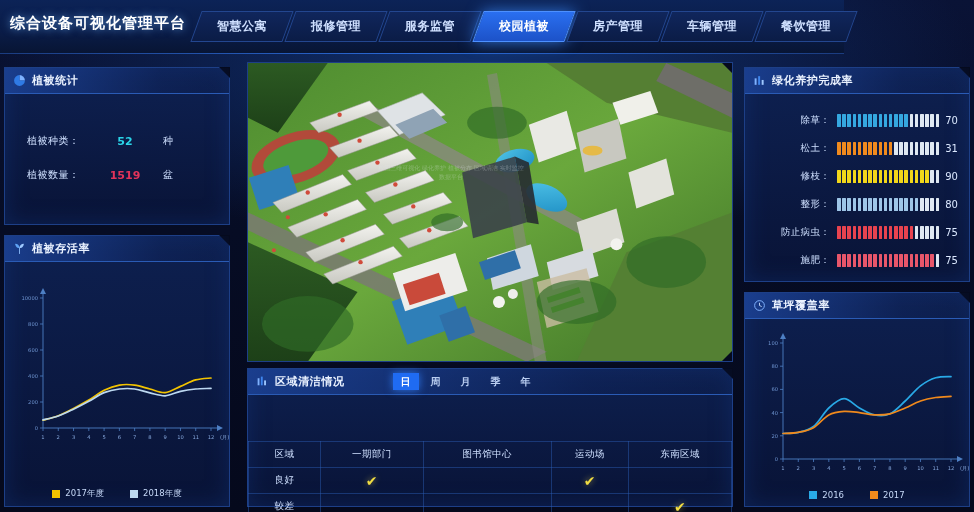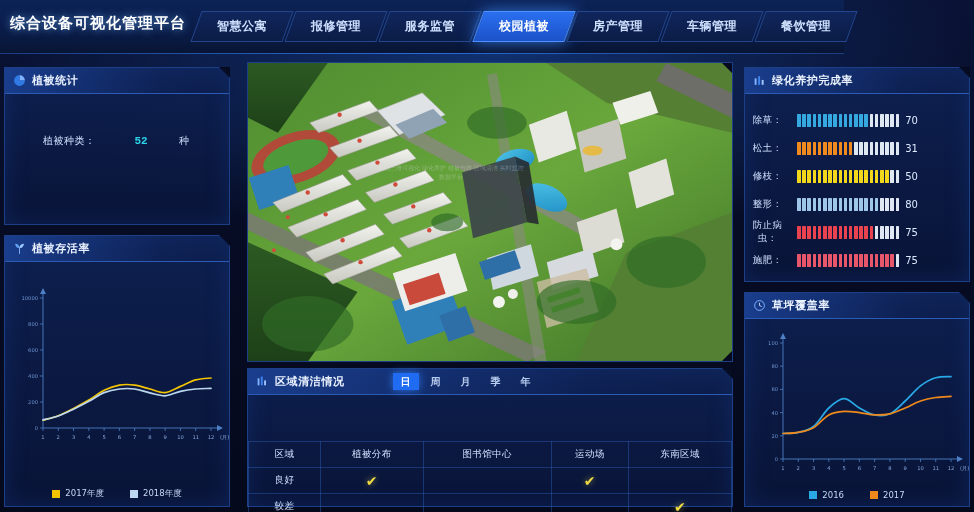--- a/index.html
+++ b/index.html
@@ -71,38 +71,38 @@
     display: flex; align-items: center;
     padding-left: 8px;
     background: linear-gradient(90deg, rgba(28,66,150,.85) 0%, rgba(16,38,95,.4) 70%, rgba(12,28,70,.1) 100%);
     border-bottom: 1px solid #2a5bb5;
   }
   .panel-head .ico { width: 13px; height: 13px; margin-right: 6px; flex: 0 0 auto; }
   .panel-title { font-size: 11px; font-weight: bold; color: #eaf2ff; letter-spacing: .6px; }
 
   
   #p-stats { left: 4px; top: 67px; width: 226px; height: 158px; }
-  .stat-rows { padding: 30px 0 0 16px; font-family: Liberation Mono, monospace; }
+  .stat-rows { padding: 30px 0 0 0; }
   .stat-row {
     display: flex; align-items: center;
     height: 34px; font-size: 10px; color: #cfe0ff;
   }
   .stat-label { width: 82px; padding-left: 22px; letter-spacing: .5px; }
   .stat-value { width: 76px; text-align: center; font-weight: bold; font-size: 11px; }
   .stat-unit { color: #cfe0ff; }
 
   
   #p-survival { left: 4px; top: 235px; width: 226px; height: 272px; }
 
   
   #p-maint { left: 744px; top: 67px; width: 226px; height: 215px; }
   .bar-rows { padding: 12px 0 0 0; }
   .bar-row { display: flex; align-items: center; height: 28px; }
   .bar-label {
-    width: 52px; text-align: center; padding-right: 7px;
+    width: 92px; text-align: right; padding-right: 7px;
     font-size: 9.5px; color: #cfe0ff; letter-spacing: .3px;
   }
   .bar-track { display: flex; gap: 1.6px; flex: 0 0 auto; }
   .seg { width: 3.6px; height: 13px; border-radius: .5px; }
   .bar-num { font-size: 10px; color: #dce9ff; margin-left: 6px; }
 
   
   #p-lawn { left: 744px; top: 292px; width: 226px; height: 215px; }
 
   
@@ -209,20 +209,25 @@
         <path d="M12 2 A10 10 0 0 1 22 12 L12 12 Z" fill="#7fb2ff"></path>
         <path d="M12 12 L22 12 A10 10 0 1 1 12 2 Z" fill="#2f7ae5"></path>
       </svg>
       <span class="panel-title">植被统计</span>
     </div>
     <div class="stat-rows" id="stat-rows">
         <div class="stat-row">
           <span class="stat-label">植被种类：</span>
           <span class="stat-value" style="color:#2ad4e8">52</span>
           <span class="stat-unit">种</span>
+        </div>
+        <div class="stat-row">
+          <span class="stat-label">植被数量：</span>
+          <span class="stat-value" style="color:#e0335a">1519</span>
+          <span class="stat-unit">盆</span>
         </div>
       </div>
   </div>
 
   <div class="panel" id="p-survival">
     <div class="corner-cut"></div>
     <div class="panel-head">
       <svg class="ico" viewBox="0 0 24 24">
         <path d="M12 22 L12 10" stroke="#8fc0ff" stroke-width="1.6" fill="none"></path>
         <path d="M12 11 C6 11 4 6 4 3 C9 3 12 6 12 11 Z" fill="#5fa3f5"></path>
@@ -419,21 +424,21 @@
           <div class="period-tab">周</div>
           <div class="period-tab">月</div>
           <div class="period-tab">季</div>
           <div class="period-tab">年</div>
         </div>
     </div>
     <table class="clean">
       <thead>
           <tr id="clean-head">
             <th>区域</th>
-            <th>植被分布</th>
+            <th>一期部门</th>
             <th>图书馆中心</th>
             <th>运动场</th>
             <th>东南区域</th>
           </tr>
         </thead>
       <tbody id="clean-body">
           <tr>
             <td>良好</td>
             <td><span class="check">✔</span></td>
             <td></td>
@@ -538,21 +543,21 @@
             <span class="seg" style="background: rgb(242, 215, 26);"></span>
             <span class="seg" style="background: rgb(242, 215, 26);"></span>
             <span class="seg" style="background: rgb(242, 215, 26);"></span>
             <span class="seg" style="background: rgb(242, 215, 26);"></span>
             <span class="seg" style="background: rgb(242, 215, 26);"></span>
             <span class="seg" style="background: rgb(242, 215, 26);"></span>
             <span class="seg" style="background: rgb(242, 215, 26);"></span>
             <span class="seg" style="background: rgb(223, 232, 242);"></span>
             <span class="seg" style="background: rgb(223, 232, 242);"></span>
           </div>
-          <span class="bar-num">50</span>
+          <span class="bar-num">90</span>
         </div>
         <div class="bar-row">
           <div class="bar-label">整形：</div>
           <div class="bar-track">
             <span class="seg" style="background: rgb(158, 198, 232);"></span>
             <span class="seg" style="background: rgb(158, 198, 232);"></span>
             <span class="seg" style="background: rgb(158, 198, 232);"></span>
             <span class="seg" style="background: rgb(158, 198, 232);"></span>
             <span class="seg" style="background: rgb(158, 198, 232);"></span>
             <span class="seg" style="background: rgb(158, 198, 232);"></span>

